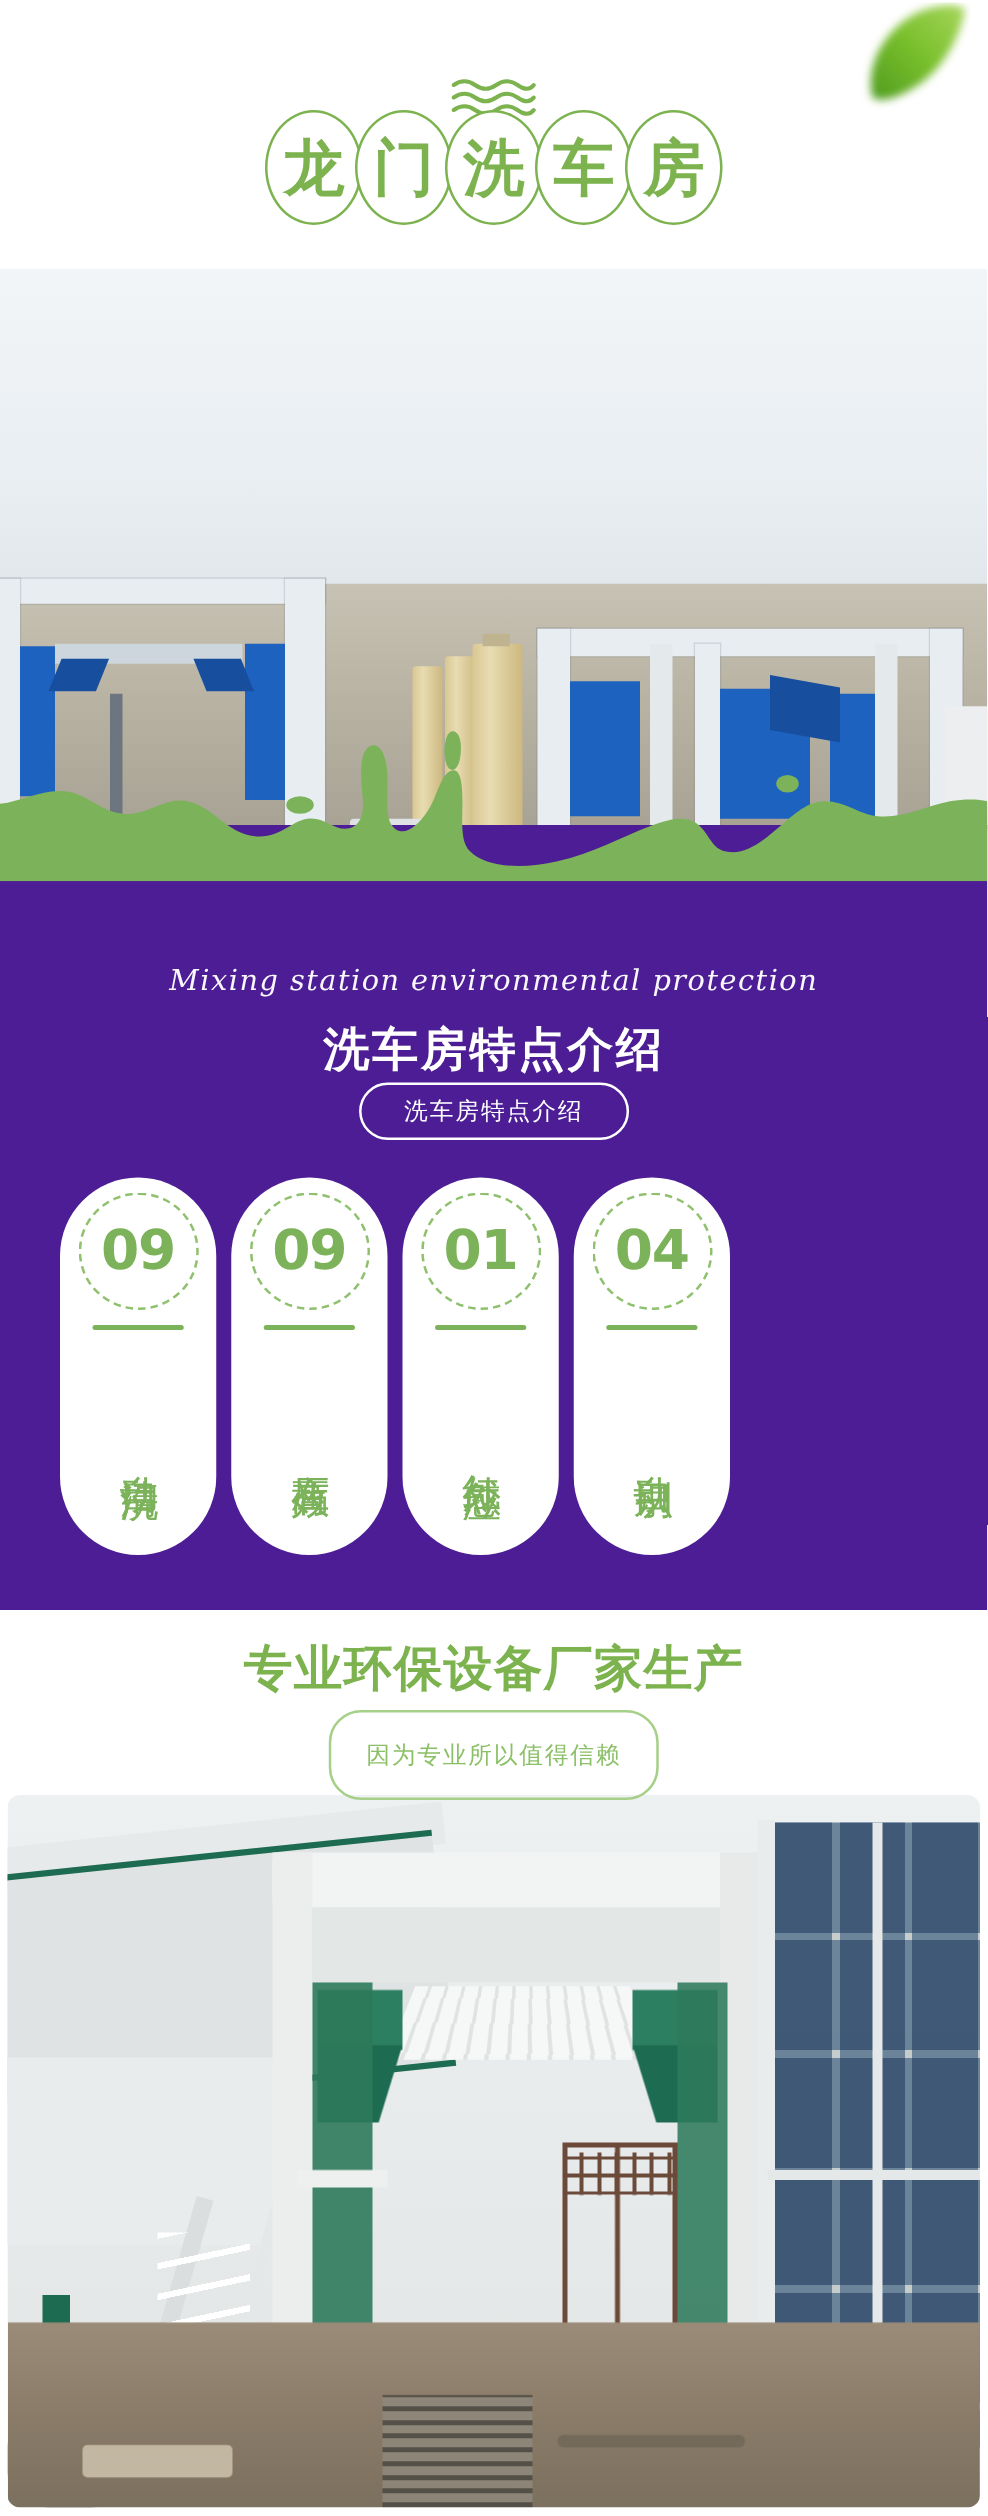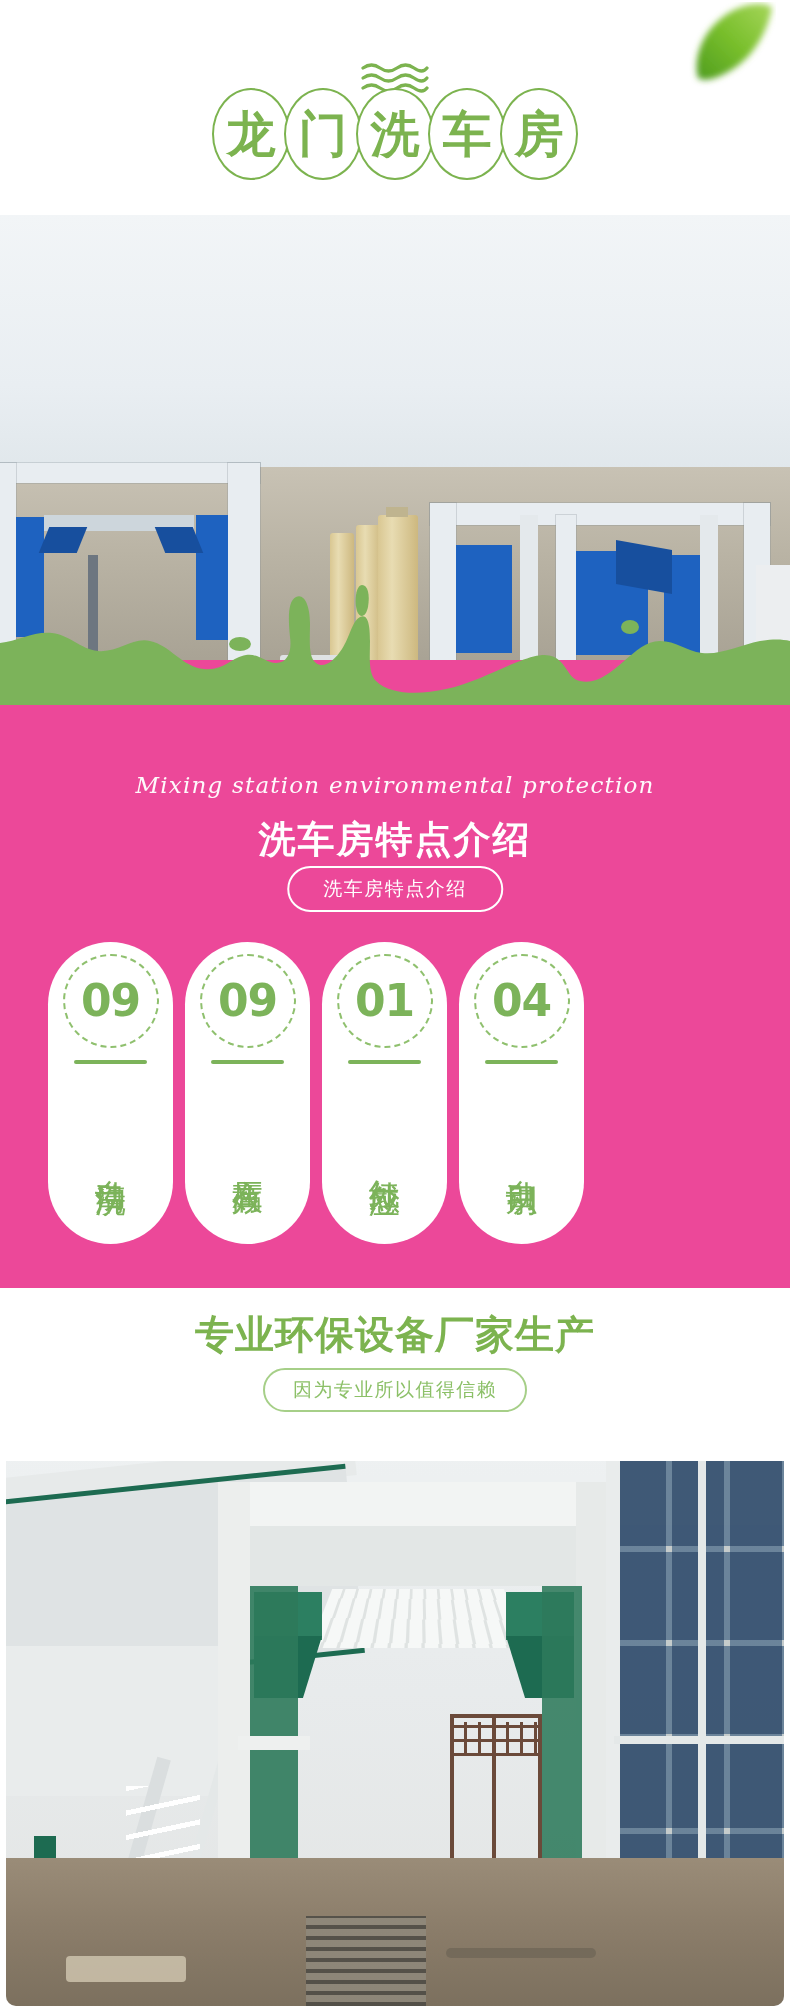--- a/index.html
+++ b/index.html
@@ -77,21 +77,21 @@
 
   
   .splash {
     position:absolute; left:0; top:545px; width:790px; height:160px;
     z-index:5;
   }
 
   
   .green-sec {
     position:absolute; left:0; top:660px; width:790px; height:628px;
-    background:#ec4899;
+    background:#4c1d95;
     z-index:3;
     text-decoration:underline;
   }
   .script-en {
     position:absolute; left:0; right:0; top:112px;
     text-align:center;
     font-family:"DejaVu Serif","Liberation Serif",serif;
     font-style:italic;
     font-size:23px;
     letter-spacing:1.2px;
@@ -153,35 +153,35 @@
     font-size:31px; line-height:1.12;
     color:#7cb35a;
     letter-spacing:2px;
     font-family:"DejaVu Sans","Liberation Sans",sans-serif;
     height:175px;
     text-align:center;
   }
 
   
   .cta {
-    position:absolute; left:0; top:1288px; width:790px; height:173px;
+    position:absolute; left:0; top:1288px; width:790px; height:148px;
     background:#ffffff; z-index:3;
   }
   .cta-head {
     position:absolute; left:0; right:0; top:20px;
     text-align:center;
     font-size:39px; font-weight:bold;
     color:#7cb34f;
     letter-spacing:1px;
     font-family:"DejaVu Sans","Liberation Sans",sans-serif;
   }
   .pill-g {
     position:absolute; left:50%; top:80px;
     transform:translateX(-50%);
-    padding:7px 28px;
+    padding:21px 28px;
     border:2px solid #a6cf88;
     border-radius:26px;
     color:#8cc068;
     font-size:19px;
     letter-spacing:1.4px;
     white-space:nowrap;
     font-family:"DejaVu Sans","Liberation Sans",sans-serif;
   }
 
   

